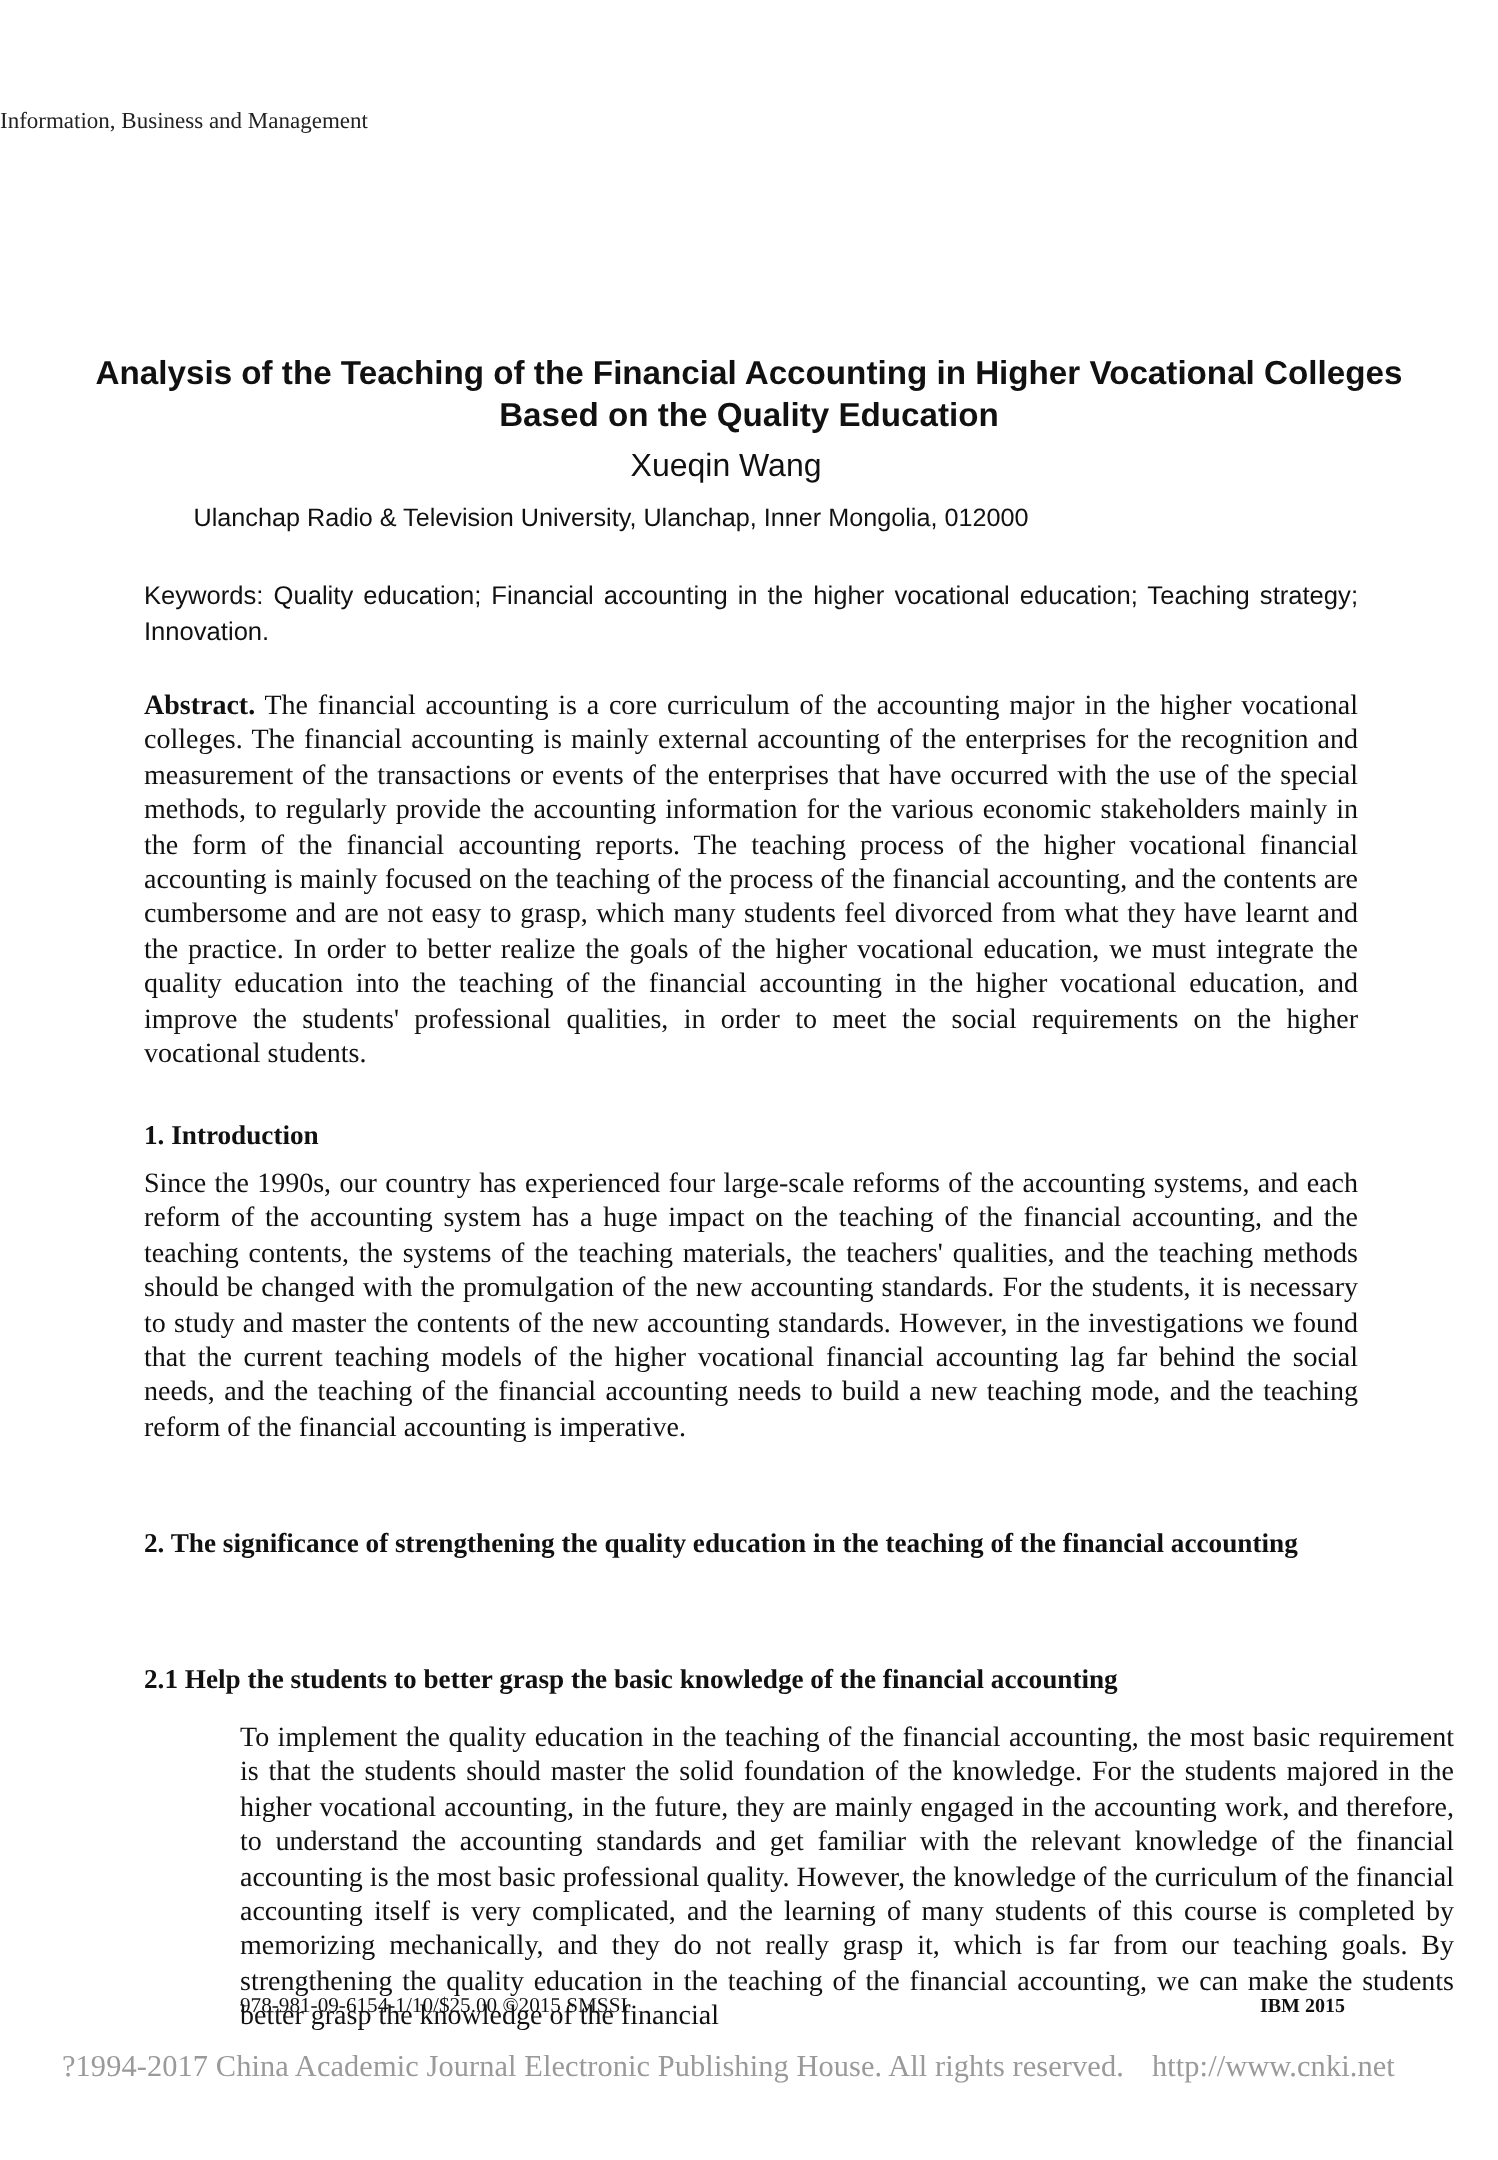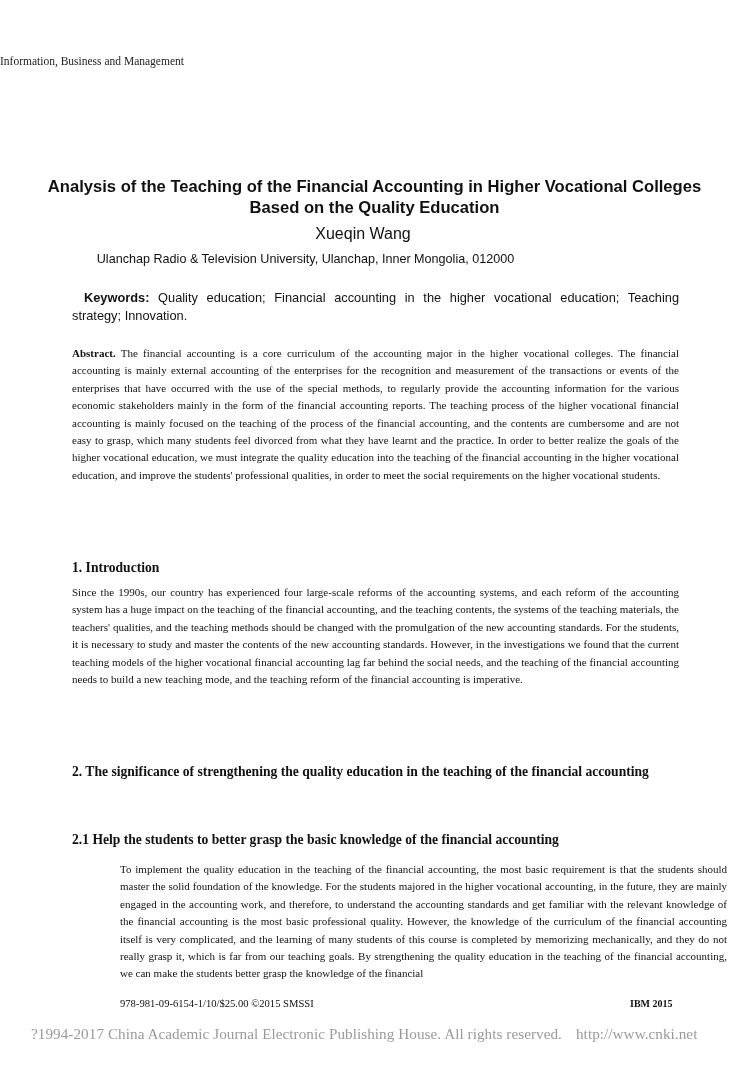--- a/index.html
+++ b/index.html
@@ -61,24 +61,24 @@
       position: absolute;
       left: 72px;
       width: 607px;
       text-align: justify;
     }
     .keywords {
       top: 289px;
       font-size: 12.8px;
       line-height: 17.5px;
     }
-    .keywords .kw-label { font-weight: bold; margin-left: 12px; }
+    .keywords .kw-label { font-weight: normal; }
 
     .body-text {
-      font-size: 11px;
+      font-size: 14px;
       line-height: 17.4px;
     }
     .abstract { top: 345px; }
     .abstract .abs-label { font-weight: bold; }
 
     .h1 {
       position: absolute;
       left: 72px;
       width: 607px;
       font-weight: bold;

